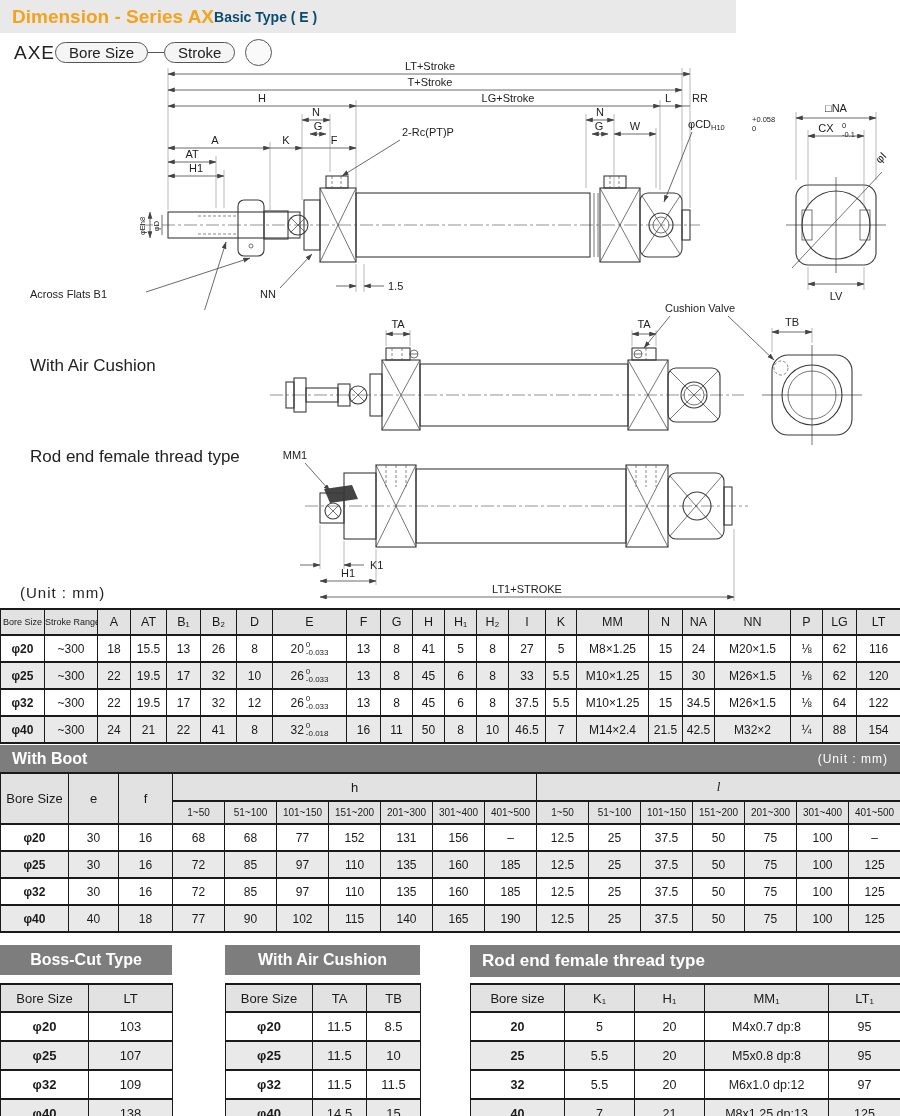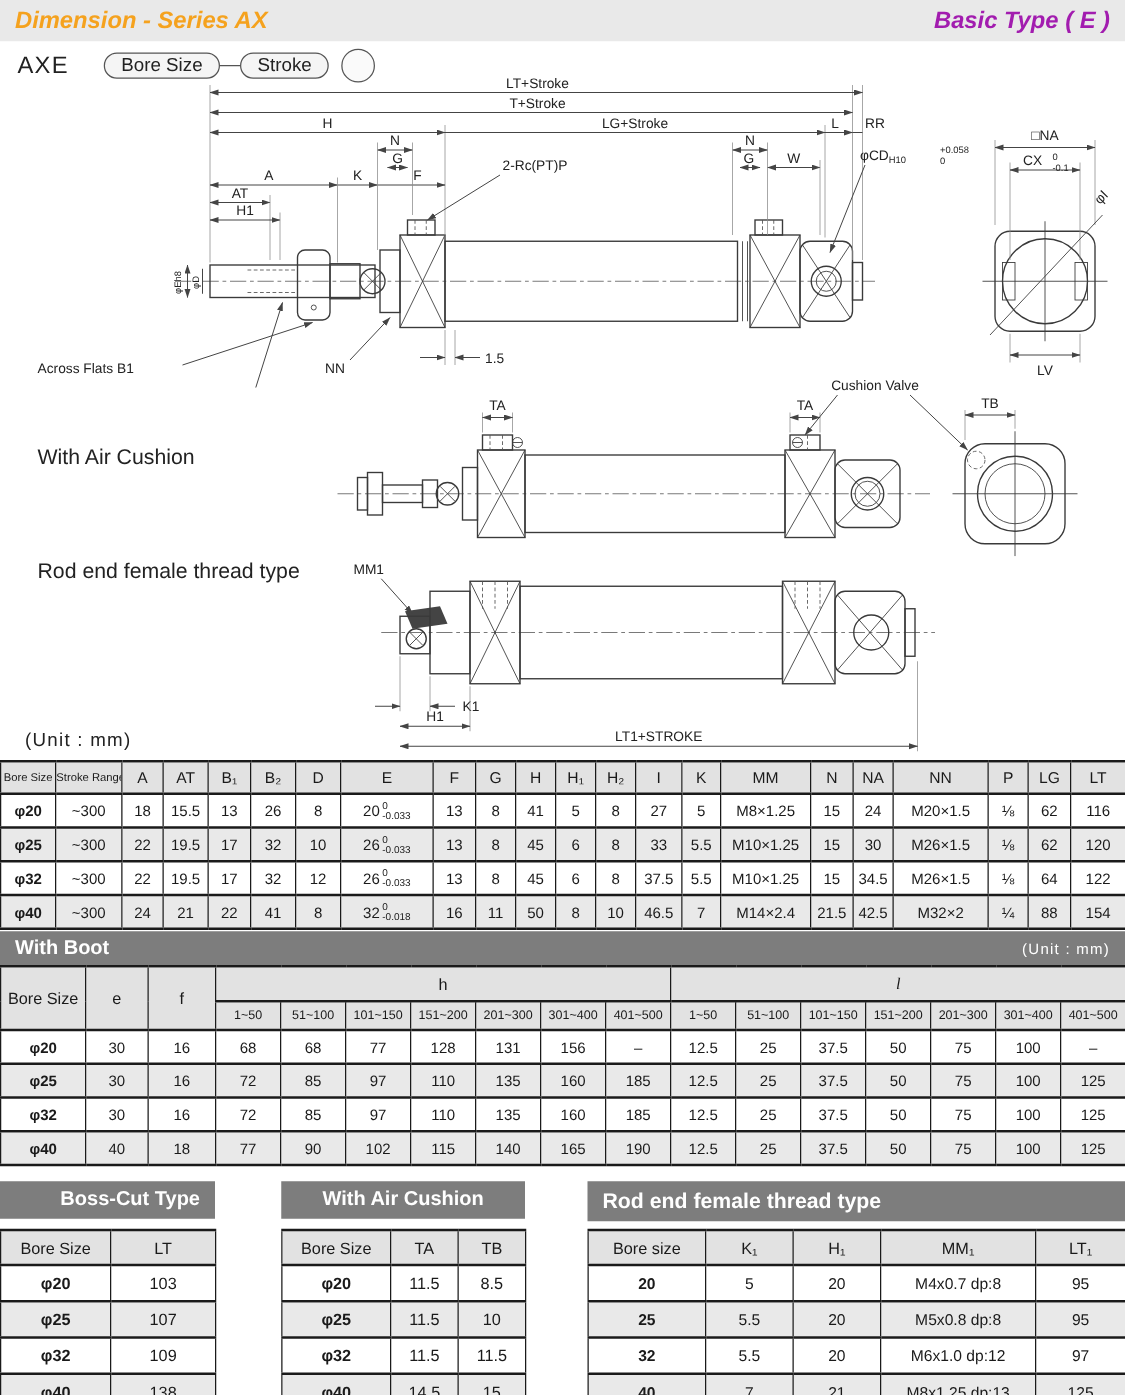--- a/index.html
+++ b/index.html
@@ -1,25 +1,25 @@
 <!DOCTYPE html>
 <html><head>
 <meta charset="utf-8">
 <style>
   html,body{margin:0;padding:0;}
   body{width:900px;height:1116px;position:relative;background:#fff;overflow:hidden;
        font-family:"Liberation Sans","DejaVu Sans",sans-serif;color:#1a1a1a;}
   
-  .hdr{position:absolute;top:0;left:0;width:900px;height:33px;background:#e9e9e9;
-       display:flex;justify-content:space-between;align-items:center;padding:0 12px;box-sizing:border-box;font-style:italic;}
+  .hdr{position:absolute;top:0;left:0;width:736px;height:33px;background:#e9e9e9;
+       display:flex;justify-content:flex-start;align-items:center;padding:0 12px;box-sizing:border-box;}
   .hdr-left{color:#F5A21E;font-weight:bold;font-size:19px;}
-  .hdr-right{color:#a21caf;font-weight:bold;font-size:19px;}
+  .hdr-right{color:#0c4a6e;font-weight:bold;font-size:14px;}
   
   .model{position:absolute;top:39px;left:14px;display:flex;align-items:center;}
-  .model-code{font-size:19px;color:#222;letter-spacing:1px;margin-right:28px;}
+  .model-code{font-size:19px;color:#222;letter-spacing:1px;}
   .pill{border:1.6px solid #555;border-radius:14px;padding:1px 13px;font-size:15px;color:#222;background:#f5f5f5;}
   .pill-link{width:16px;height:0;border-top:1.4px solid #555;}
   .model-circle{width:25px;height:25px;border:1.6px solid #555;border-radius:50%;background:#fafafa;margin-left:10px;}
   
   .draw{position:absolute;left:0;}
   #svg1{top:60px;} #svg2{top:298px;} #svg3{top:445px;}
   .cap{position:absolute;font-size:17px;color:#222;}
   #cap2{left:30px;top:356px;}
   #cap3{left:30px;top:447px;}
   #unitnote{position:absolute;left:20px;top:584px;font-size:15px;letter-spacing:1px;color:#222;}
@@ -43,21 +43,21 @@
   #main-table th{height:24px;font-size:12.5px;}
   #main-table td{height:25px;}
   #main-table th.hsm{font-size:9px;}
   .tolwrap{display:inline-flex;align-items:center;gap:2px;}
   .tol{display:inline-flex;flex-direction:column;font-size:8px;line-height:8px;text-align:left;}
   
   .band{position:absolute;background:#7d7d7d;color:#fff;display:flex;align-items:center;
         justify-content:space-between;padding:0 12px;box-sizing:border-box;font-weight:bold;}
   .band .unit{font-weight:normal;font-size:12px;letter-spacing:1px;}
   #boot-band{left:0;top:745px;width:900px;height:27px;font-size:16px;}
-  #bosscut-band{left:0;top:945px;width:172px;height:30px;font-size:16px;justify-content:flex-end;}
+  #bosscut-band{left:0;top:945px;width:172px;height:30px;font-size:16px;justify-content:center;}
   #cushion-band{left:225px;top:945px;width:195px;height:30px;font-size:16px;justify-content:center;}
   #rodend-band{left:470px;top:945px;width:430px;height:32px;font-size:17px;}
   
   #boot-table{left:0;top:772px;width:900px;font-size:12px;}
   #boot-table th{height:26px;font-size:13px;}
   #boot-table th.rng{height:21px;font-size:10px;}
   #boot-table th.ital{font-style:italic;font-family:"Liberation Serif","DejaVu Serif",serif;}
   #boot-table td{height:25px;}
   
   #bosscut-table{left:0;top:983px;width:172px;font-size:13px;}
@@ -565,21 +565,21 @@
       </tr>
     </thead>
     <tbody>
       <tr>
         <td class="bore">φ20</td>
         <td>30</td>
         <td>16</td>
         <td>68</td>
         <td>68</td>
         <td>77</td>
-        <td>128</td>
+        <td>152</td>
         <td>131</td>
         <td>156</td>
         <td>–</td>
         <td>12.5</td>
         <td>25</td>
         <td>37.5</td>
         <td>50</td>
         <td>75</td>
         <td>100</td>
         <td>–</td>

